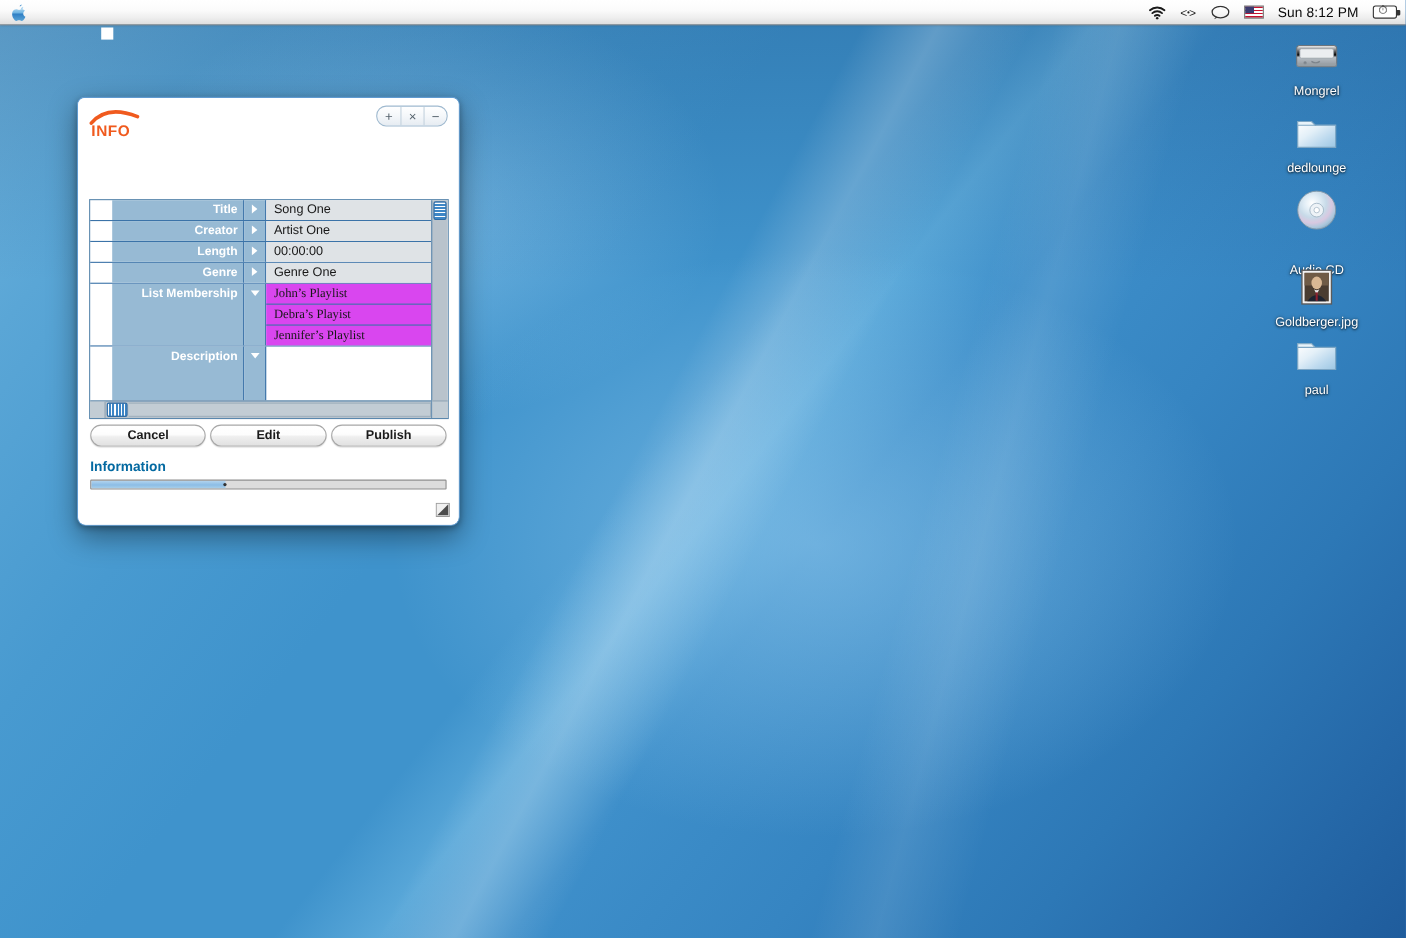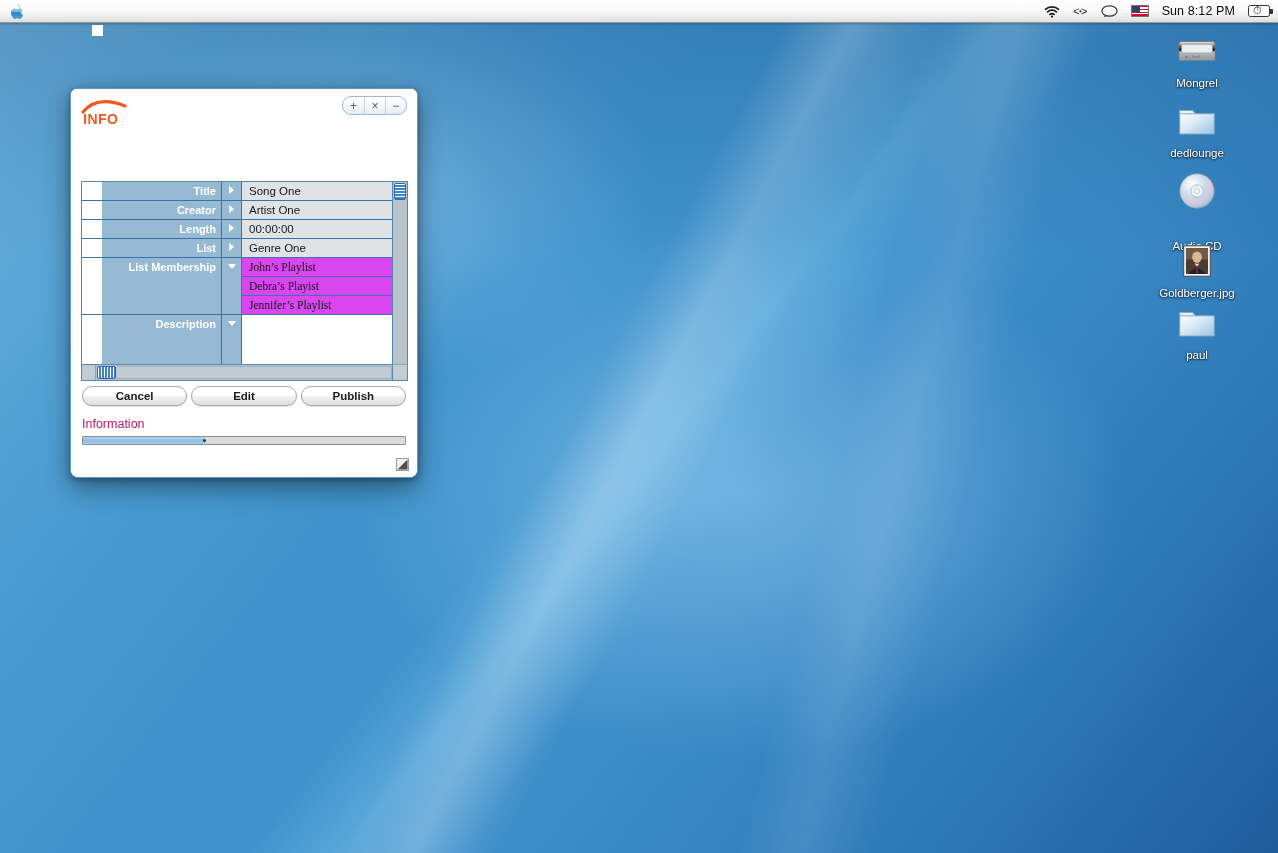--- a/index.html
+++ b/index.html
@@ -220,22 +220,23 @@
     border:1px solid #8d8d8d;background:#dcdcdc;border-radius:1px;overflow:hidden;
   }
   .progress .fill{
     height:100%;background:linear-gradient(180deg,#b3d4ef 0%,#8cbde6 55%,#a9cfe9 100%);
     position:relative;
   }
   .progress .knob{
     position:absolute;right:-1px;top:2.2px;width:3px;height:3px;border-radius:50%;background:#333;
   }
   .info-text{
-    position:absolute;left:11px;top:328px;font-size:12.5px;color:#be185d;
-    font-family:"Liberation Sans", sans-serif;
+    position:absolute;left:11px;top:328px;font-size:12.5px;color:#0369a1;
+    font-family:"Liberation Sans", sans-serif;
+    font-weight:bold;
   }
   .grip{
     position:absolute;right:8px;bottom:7px;width:13px;height:13px;
   }
 </style>
 </head>
 <body>
 
 <div id="desktop"></div>
 
@@ -419,21 +420,21 @@
 
             <div class="row">
               <div class="label">Length</div>
               <div class="disc">
                   <span class="tri-r"></span>
                 </div>
               <div class="value">00:00:00</div>
             </div>
 
             <div class="row">
-              <div class="label">List</div>
+              <div class="label">Genre</div>
               <div class="disc">
                   <span class="tri-r"></span>
                 </div>
               <div class="value">Genre One</div>
             </div>
 
             <div class="row multi">
               <div class="label">List Membership</div>
               <div class="disc">
                   <span class="tri-d"></span>

